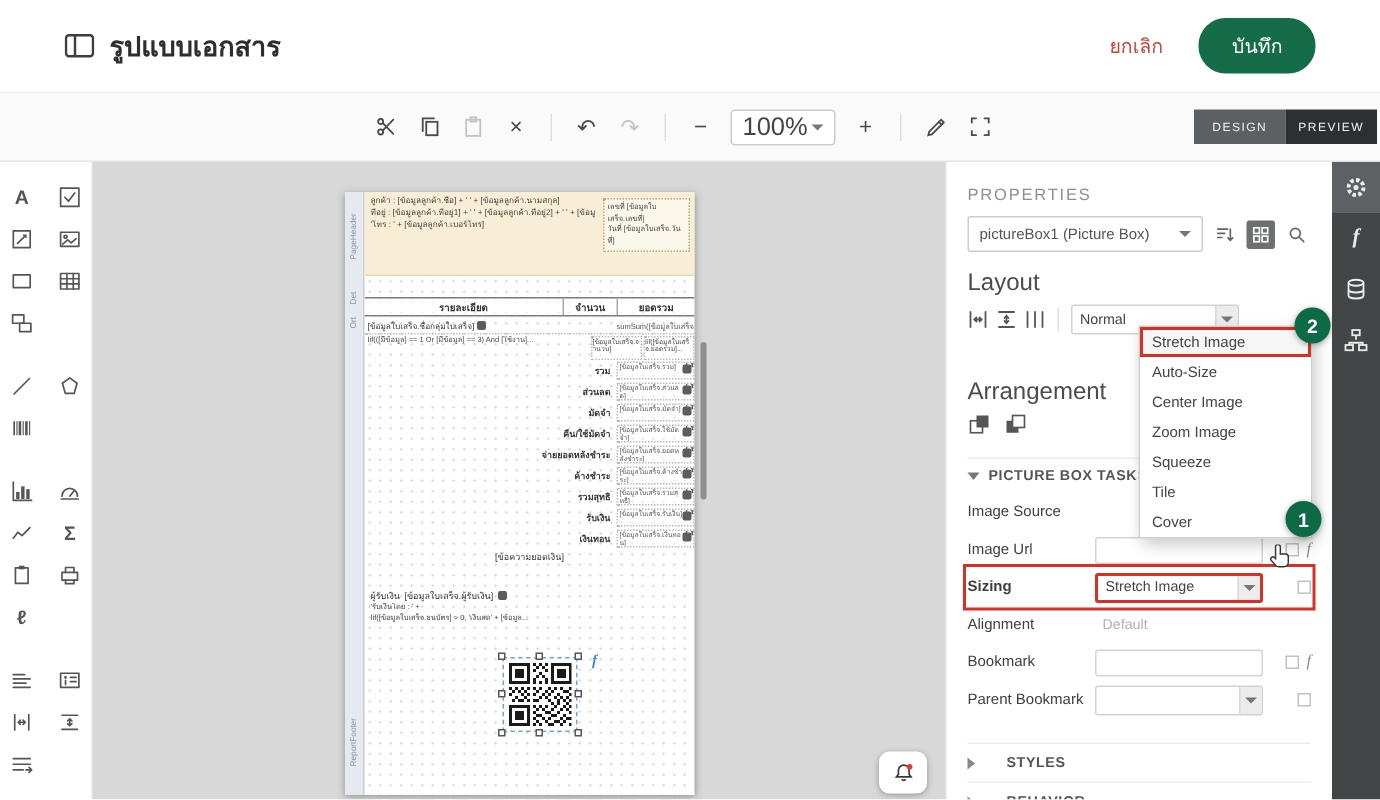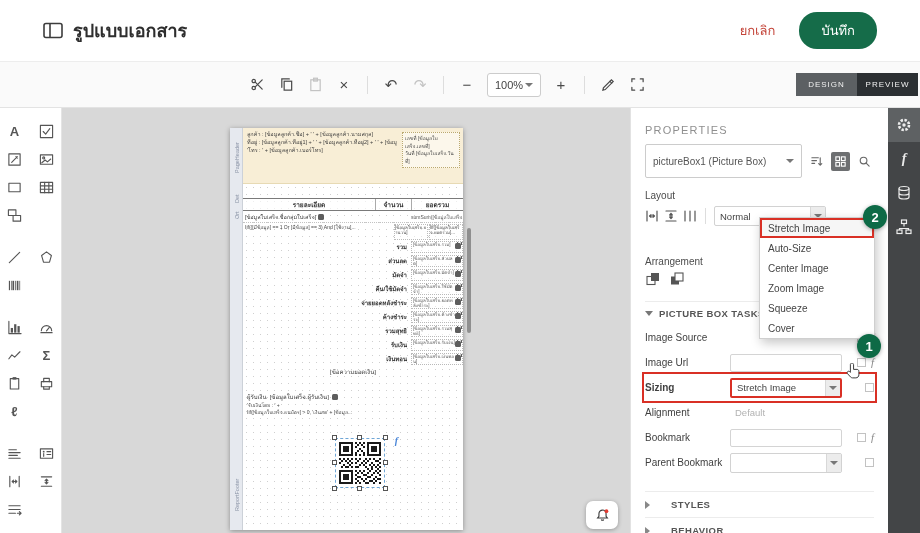--- a/index.html
+++ b/index.html
@@ -15,21 +15,21 @@
   .save-btn{background:#156c49;color:#fff;font-size:13px;padding:8px 22px;border-radius:18px;border:none}
 
   
   .toolbar{position:absolute;top:62px;left:0;right:0;height:46px;background:#fafafa;border-bottom:1px solid #e3e3e3;z-index:5}
   .tb-center{position:absolute;left:244px;top:0;height:100%;display:flex;align-items:center;gap:3px}
   .tb-btn{width:26px;height:26px;display:flex;align-items:center;justify-content:center;font-size:15px;color:#4a4a4a;border-radius:3px}
   .tb-btn svg{width:15px;height:15px;stroke:#4a4a4a;fill:none;stroke-width:1.3;stroke-linecap:round}
   .tb-btn.disabled{color:#c3c3c3}
   .tb-btn.disabled svg{stroke:#c3c3c3}
   .tb-sep{width:1px;height:18px;background:#ddd;margin:0 7px}
-  .zoom-box{width:54px;height:24px;border:1px solid #ccc;background:#fff;border-radius:3px;display:flex;align-items:center;justify-content:space-between;padding:0 7px;font-size:11px;color:#444;margin:0 4px}
+  .zoom-box{width:70px;height:24px;border:1px solid #ccc;background:#fff;border-radius:3px;display:flex;align-items:center;justify-content:space-between;padding:0 7px;font-size:17px;color:#444;margin:0 4px}
   .caret{width:0;height:0;border-left:4px solid transparent;border-right:4px solid transparent;border-top:4px solid #777}
   .mode-btns{position:absolute;right:2px;top:11px;display:flex}
   .mode-btn{width:61px;height:23px;font-size:8px;letter-spacing:1px;color:#f0f0f0;display:flex;align-items:center;justify-content:center}
   .mode-design{background:#5c6063}
   .mode-preview{background:#2c3033}
 
   
   .main{position:absolute;top:108px;left:0;right:0;bottom:0}
 
   
@@ -74,26 +74,26 @@
   .hnd{position:absolute;width:5px;height:5px;background:#fff;border:1px solid #555}
   .fx-badge{position:absolute;right:-14px;top:-4px;font-family:"Liberation Serif",serif;font-style:italic;font-weight:bold;font-size:10px;color:#4a86d8}
   .v-scroll{position:absolute;left:405px;top:120px;width:4px;height:105px;background:#8f8f8f;border-radius:2px}
   .bell-btn{position:absolute;left:524px;top:393px;width:32px;height:28px;background:#fff;border-radius:7px;box-shadow:0 1px 4px rgba(0,0,0,.3);display:flex;align-items:center;justify-content:center}
   .bell-btn svg{width:15px;height:15px}
 
   
   .props{position:absolute;right:32px;top:0;bottom:0;width:258px;background:#fff;border-left:1px solid #e2e2e2;padding:14px 14px 0 14px;overflow:hidden}
   .props-title{font-size:11px;color:#8f8f8f;letter-spacing:1.2px;margin:2px 0 8px}
   .selector-row{display:flex;align-items:center;gap:5px;margin-bottom:12px}
-  .selector{flex:1;height:34px;border:1px solid #ccc;border-radius:2px;display:flex;align-items:center;justify-content:space-between;padding:0 7px;font-size:10px;color:#555;background:#fff}
+  .selector{flex:1;height:24px;border:1px solid #ccc;border-radius:2px;display:flex;align-items:center;justify-content:space-between;padding:0 7px;font-size:10px;color:#555;background:#fff}
   .mini-btn{width:19px;height:19px;display:flex;align-items:center;justify-content:center;border-radius:2px}
   .mini-btn svg{width:13px;height:13px;stroke:#666;fill:none;stroke-width:1.2;stroke-linecap:round}
   .mini-dark{background:#6d6f71}
   .mini-dark svg{stroke:#fff}
-  .group-label{font-size:10px;color:#4c4c4c;margin-bottom:4px}
+  .group-label{font-size:16px;color:#4c4c4c;margin-bottom:4px}
   .layout-row{display:flex;align-items:center;gap:5px;height:22px;margin-bottom:29px}
   .layout-row .licon svg{width:14px;height:14px;stroke:#555;fill:none;stroke-width:1.2;stroke-linecap:round}
   .lsep{width:1px;height:16px;background:#ddd;margin:0 3px}
   .pselect{width:112px;height:20px;border:1px solid #d2d2d2;background:#fff;display:flex;align-items:center;border-radius:2px}
   .pselect-text{flex:1;font-size:9.5px;color:#444;padding:0 5px;white-space:nowrap;overflow:hidden}
   .pselect-caret{width:15px;align-self:stretch;background:#ececec;border-left:1px solid #d8d8d8;display:flex;align-items:center;justify-content:center}
   .arr-icons{display:flex;gap:8px;height:20px;margin-bottom:10px}
   .arr-icons svg{width:16px;height:16px;stroke:#555;fill:none;stroke-width:1.1}
   .arr-icons .fillpart{fill:#555;stroke:none}
   .tasks-head{display:flex;align-items:center;gap:6px;border-top:1px solid #ececec;height:24px;font-size:9.5px;font-weight:bold;letter-spacing:.4px;color:#555;margin-top:2px}
@@ -614,20 +614,21 @@
           <span>BEHAVIOR</span>
         </div>
     </div>
 
     <div class="dropdown">
       <div class="dd-item highlight">Stretch Image</div>
       <div class="dd-item">Auto-Size</div>
       <div class="dd-item">Center Image</div>
       <div class="dd-item">Zoom Image</div>
       <div class="dd-item">Squeeze</div>
+      <div class="dd-item">Tile</div>
       <div class="dd-item">Cover</div>
     </div>
 
     <div class="badge badge-2">2</div>
     <div class="badge badge-1">1</div>
     <div class="hand-cursor">
       <svg viewBox="0 0 16 16">
           <path d="M6 1.5C6 .7 6.7 0 7.5 0S9 .7 9 1.5V6h3.2C13.2 6 14 6.8 14 7.8v3.4c0 1.6-1.3 2.8-2.8 2.8H8.1c-.8 0-1.5-.3-2-.9L3.3 10c-.5-.6-.4-1.5.2-2 .5-.4 1.3-.4 1.8.1l.7.7z" fill="#fff" stroke="#333" stroke-width="0.9"></path>
         </svg>
     </div>

